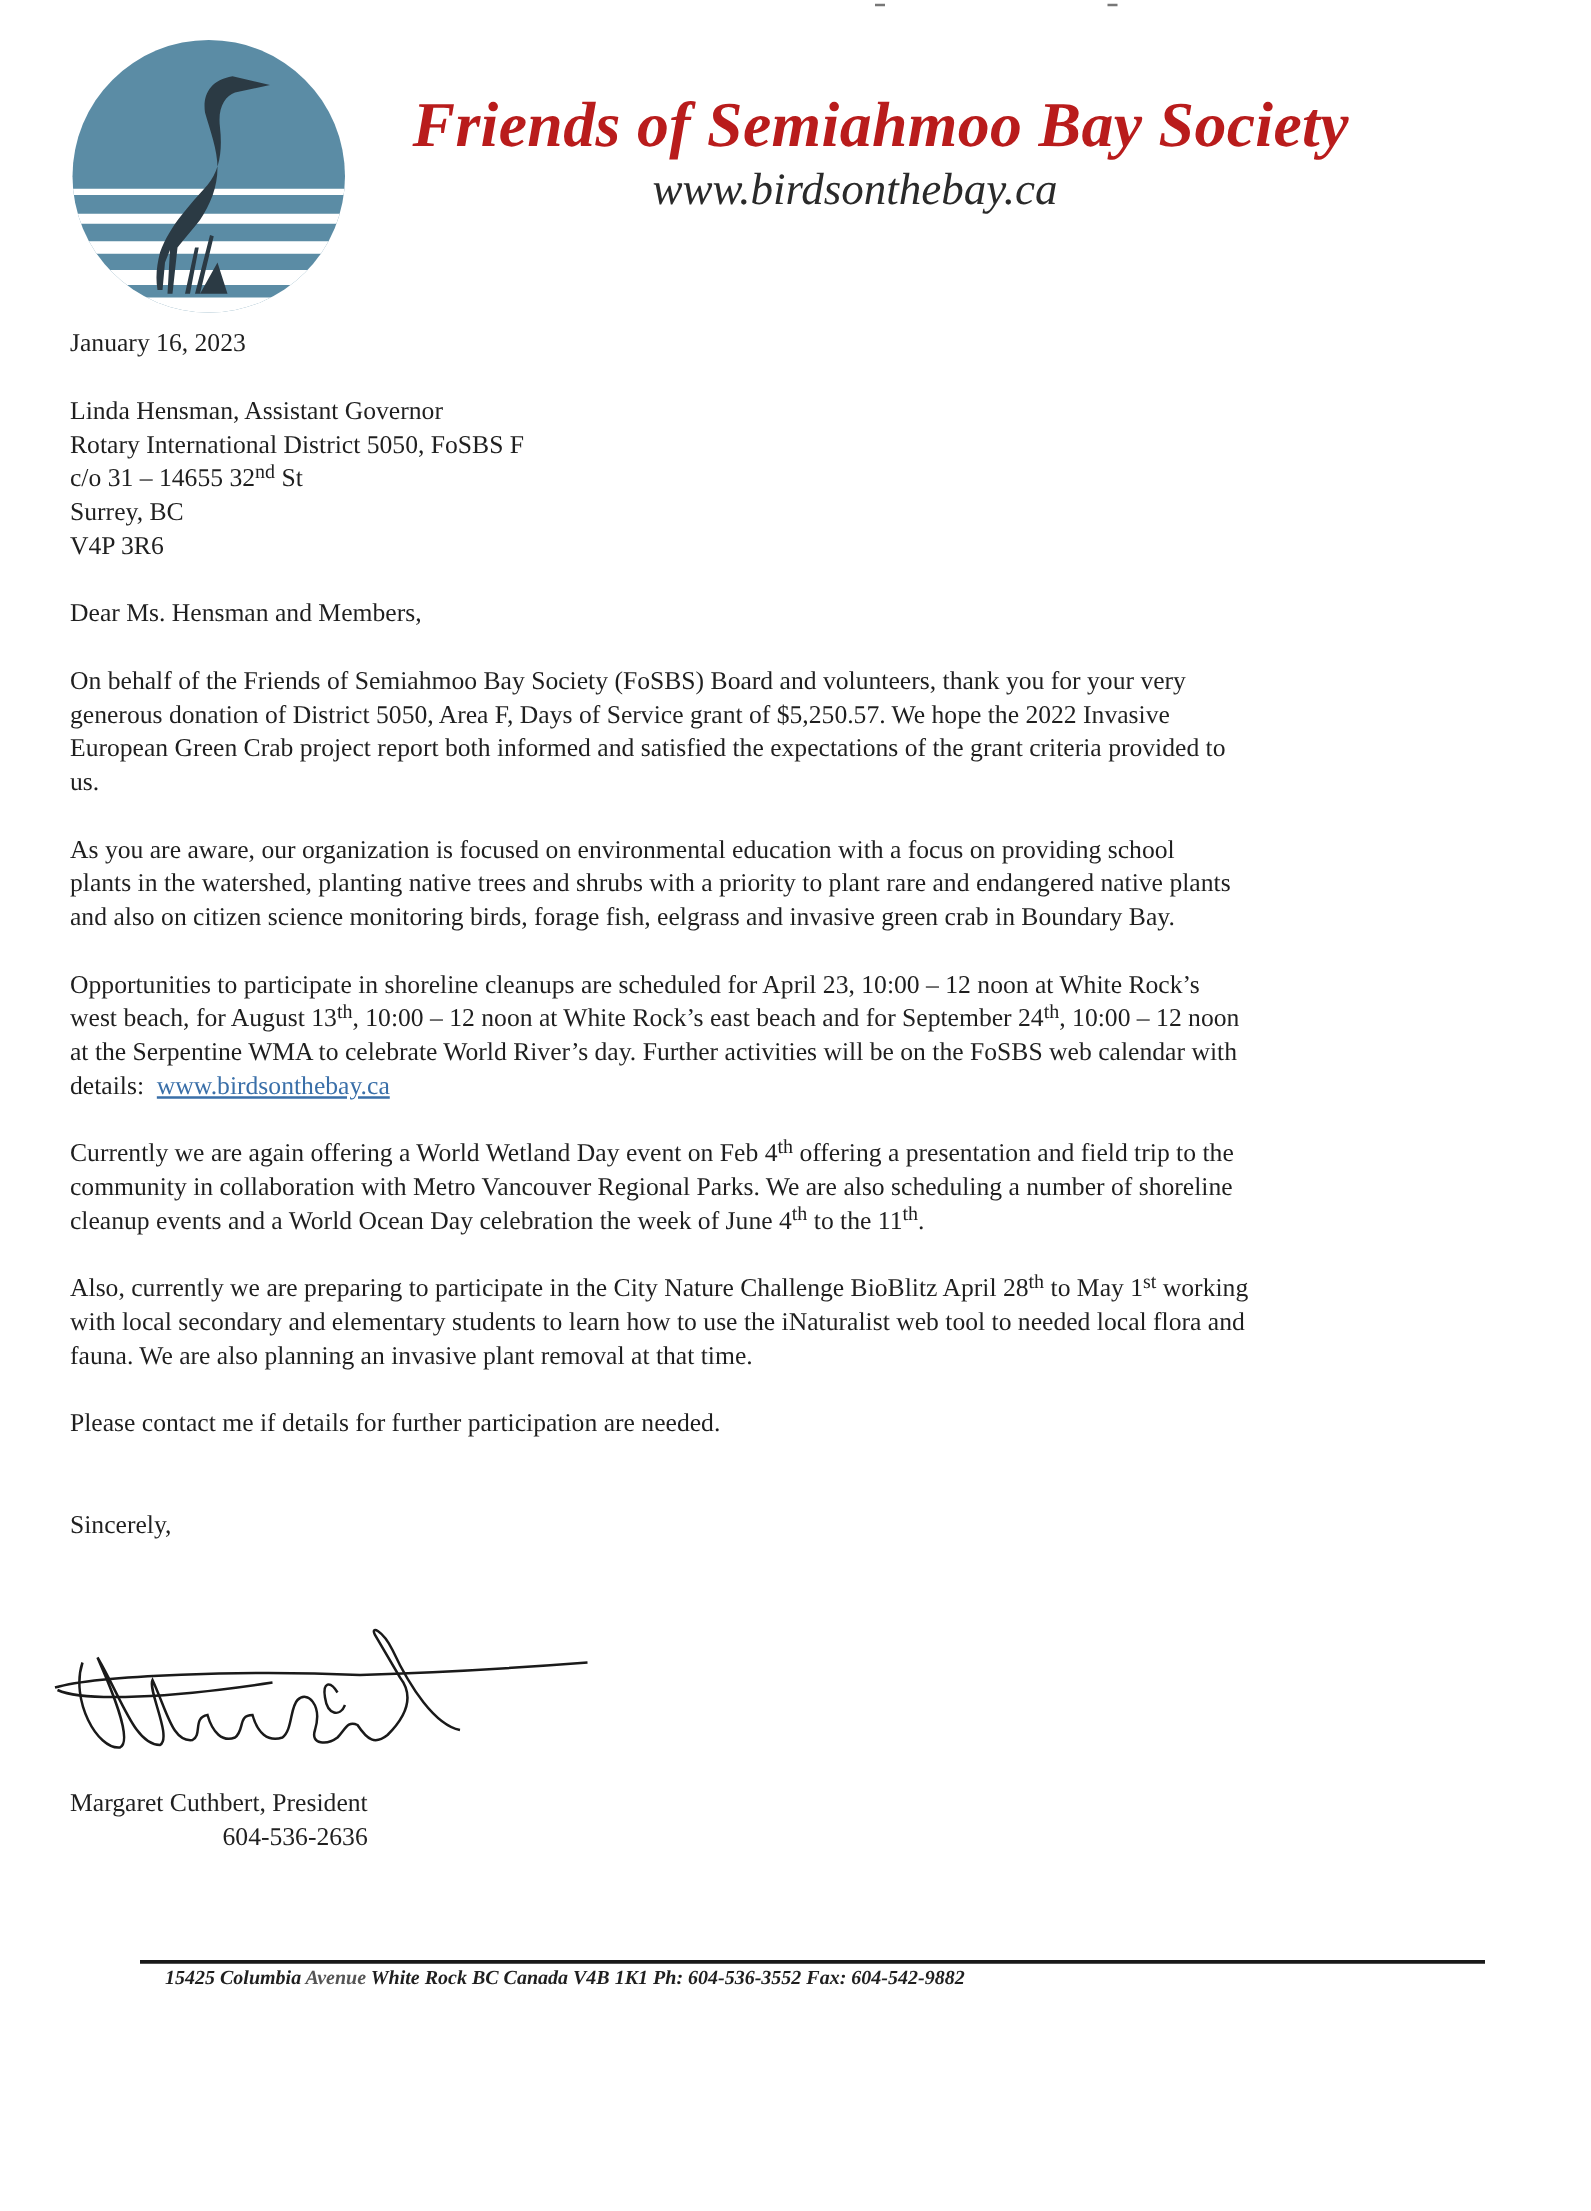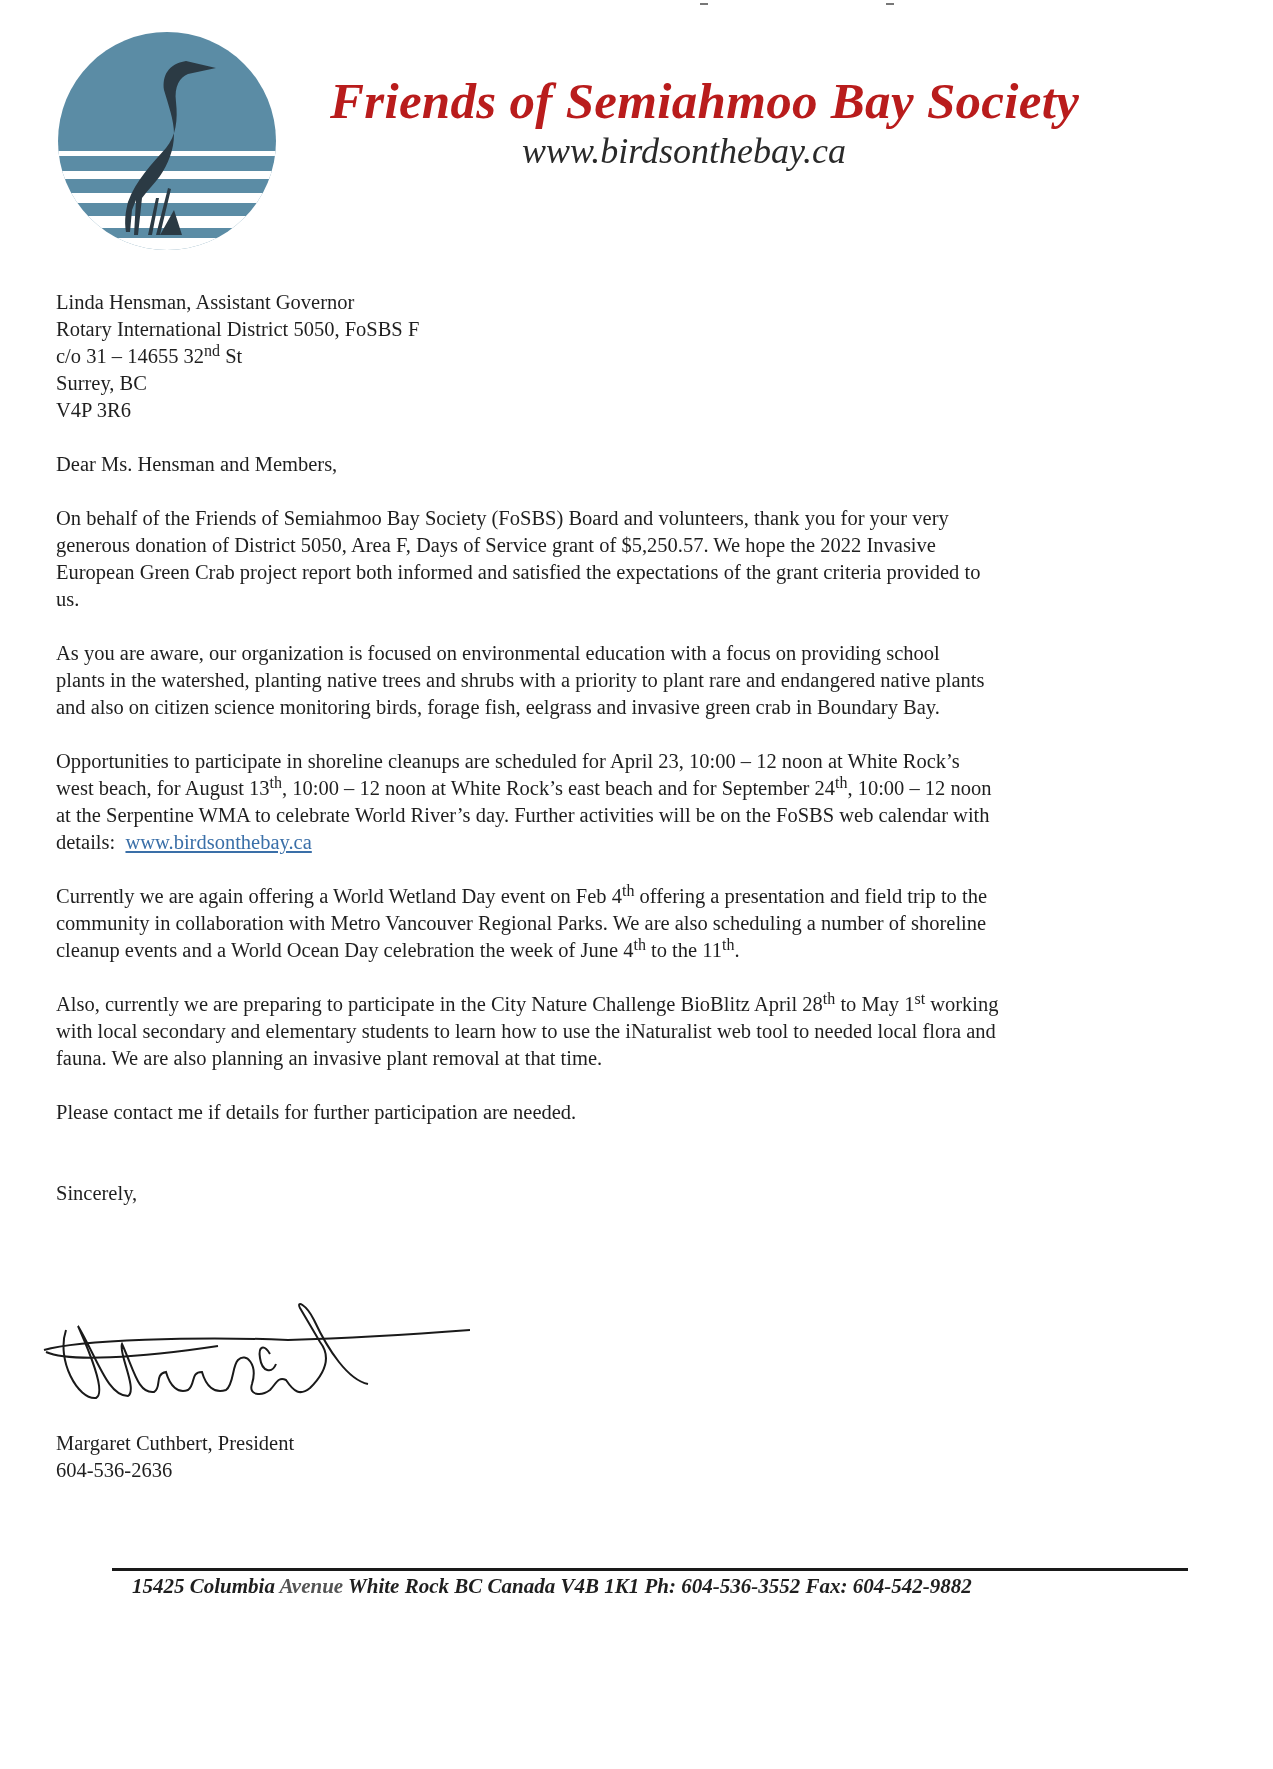--- a/index.html
+++ b/index.html
@@ -20,25 +20,25 @@
   }
   .letter {
     position: absolute; left: 56px; top: 262px; width: 1160px;
     font-size: 20.5px; line-height: 27px;
   }
   .line { display: block; white-space: nowrap; }
   .gap { height: 27px; }
   sup { font-size: 16px; line-height: 0; vertical-align: 7px; }
   a.link { color: #3a6fa8; text-decoration: underline; }
   .signature { position: absolute; left: 38px; top: 1300px; width: 440px; height: 140px; }
-  .signer { position: absolute; left: 56px; top: 1430px; font-size: 20.5px; line-height: 27px; }
+  .signer { position: absolute; left: 56px; top: 1430px; font-size: 20.5px; line-height: 27px; text-align: right; }
   .footer-rule { position: absolute; left: 112px; top: 1568px; width: 1076px; height: 3px; background: #1a1a1a; }
   .footer {
     position: absolute; left: 132px; top: 1574px;
-    font-size: 21px; font-weight: bold; font-style: italic; color: #1f1f1f; white-space: nowrap;
+    font-size: 16px; font-weight: bold; font-style: italic; color: #1f1f1f; white-space: nowrap;
   }
   .footer .avenue { color: #555555; }
   .scan-mark { position: absolute; width: 8px; height: 2px; background: #777; }
 </style>
 </head>
 <body>
 
 <svg class="logo" viewBox="0 0 222 222">
   <defs>
     <clipPath id="circ">
@@ -54,20 +54,21 @@
     <rect x="0" y="208" width="222" height="14" fill="#ffffff"></rect>
   </g>
   <path d="M130 31 L160 38 L132 44 C124 47 118 56 120 72 C122 90 120 106 110 118 C96 134 80 150 72 172 C70 180 68 190 70 202 L74 202 L76 180 L80 170 L78 205 L82 205 L86 168 C92 160 98 154 104 146 C112 134 118 120 118 104 C118 90 112 74 108 60 C106 46 112 34 130 31 Z" fill="#2b3a44"></path>
   <path d="M92 205 L100 168 L103 168 L96 205 Z M100 205 L112 158 L115 159 L104 205 Z M104 205 L118 180 L126 205 Z" fill="#2b3a44"></path>
 </svg>
 
 <div class="org-title">Friends of Semiahmoo Bay Society</div>
 <div class="org-url">www.birdsonthebay.ca</div>
 
 <div class="letter">
+  <span class="line">January 16, 2023</span>
   <div class="gap"></div>
   <span class="line">Linda Hensman, Assistant Governor</span>
   <span class="line">Rotary International District 5050, FoSBS F</span>
   <span class="line"><span>c/o 31 – 14655 32</span><sup>nd</sup><span> St</span></span>
   <span class="line">Surrey, BC</span>
   <span class="line">V4P 3R6</span>
   <div class="gap"></div>
   <span class="line">Dear Ms. Hensman and Members,</span>
   <div class="gap"></div>
 

